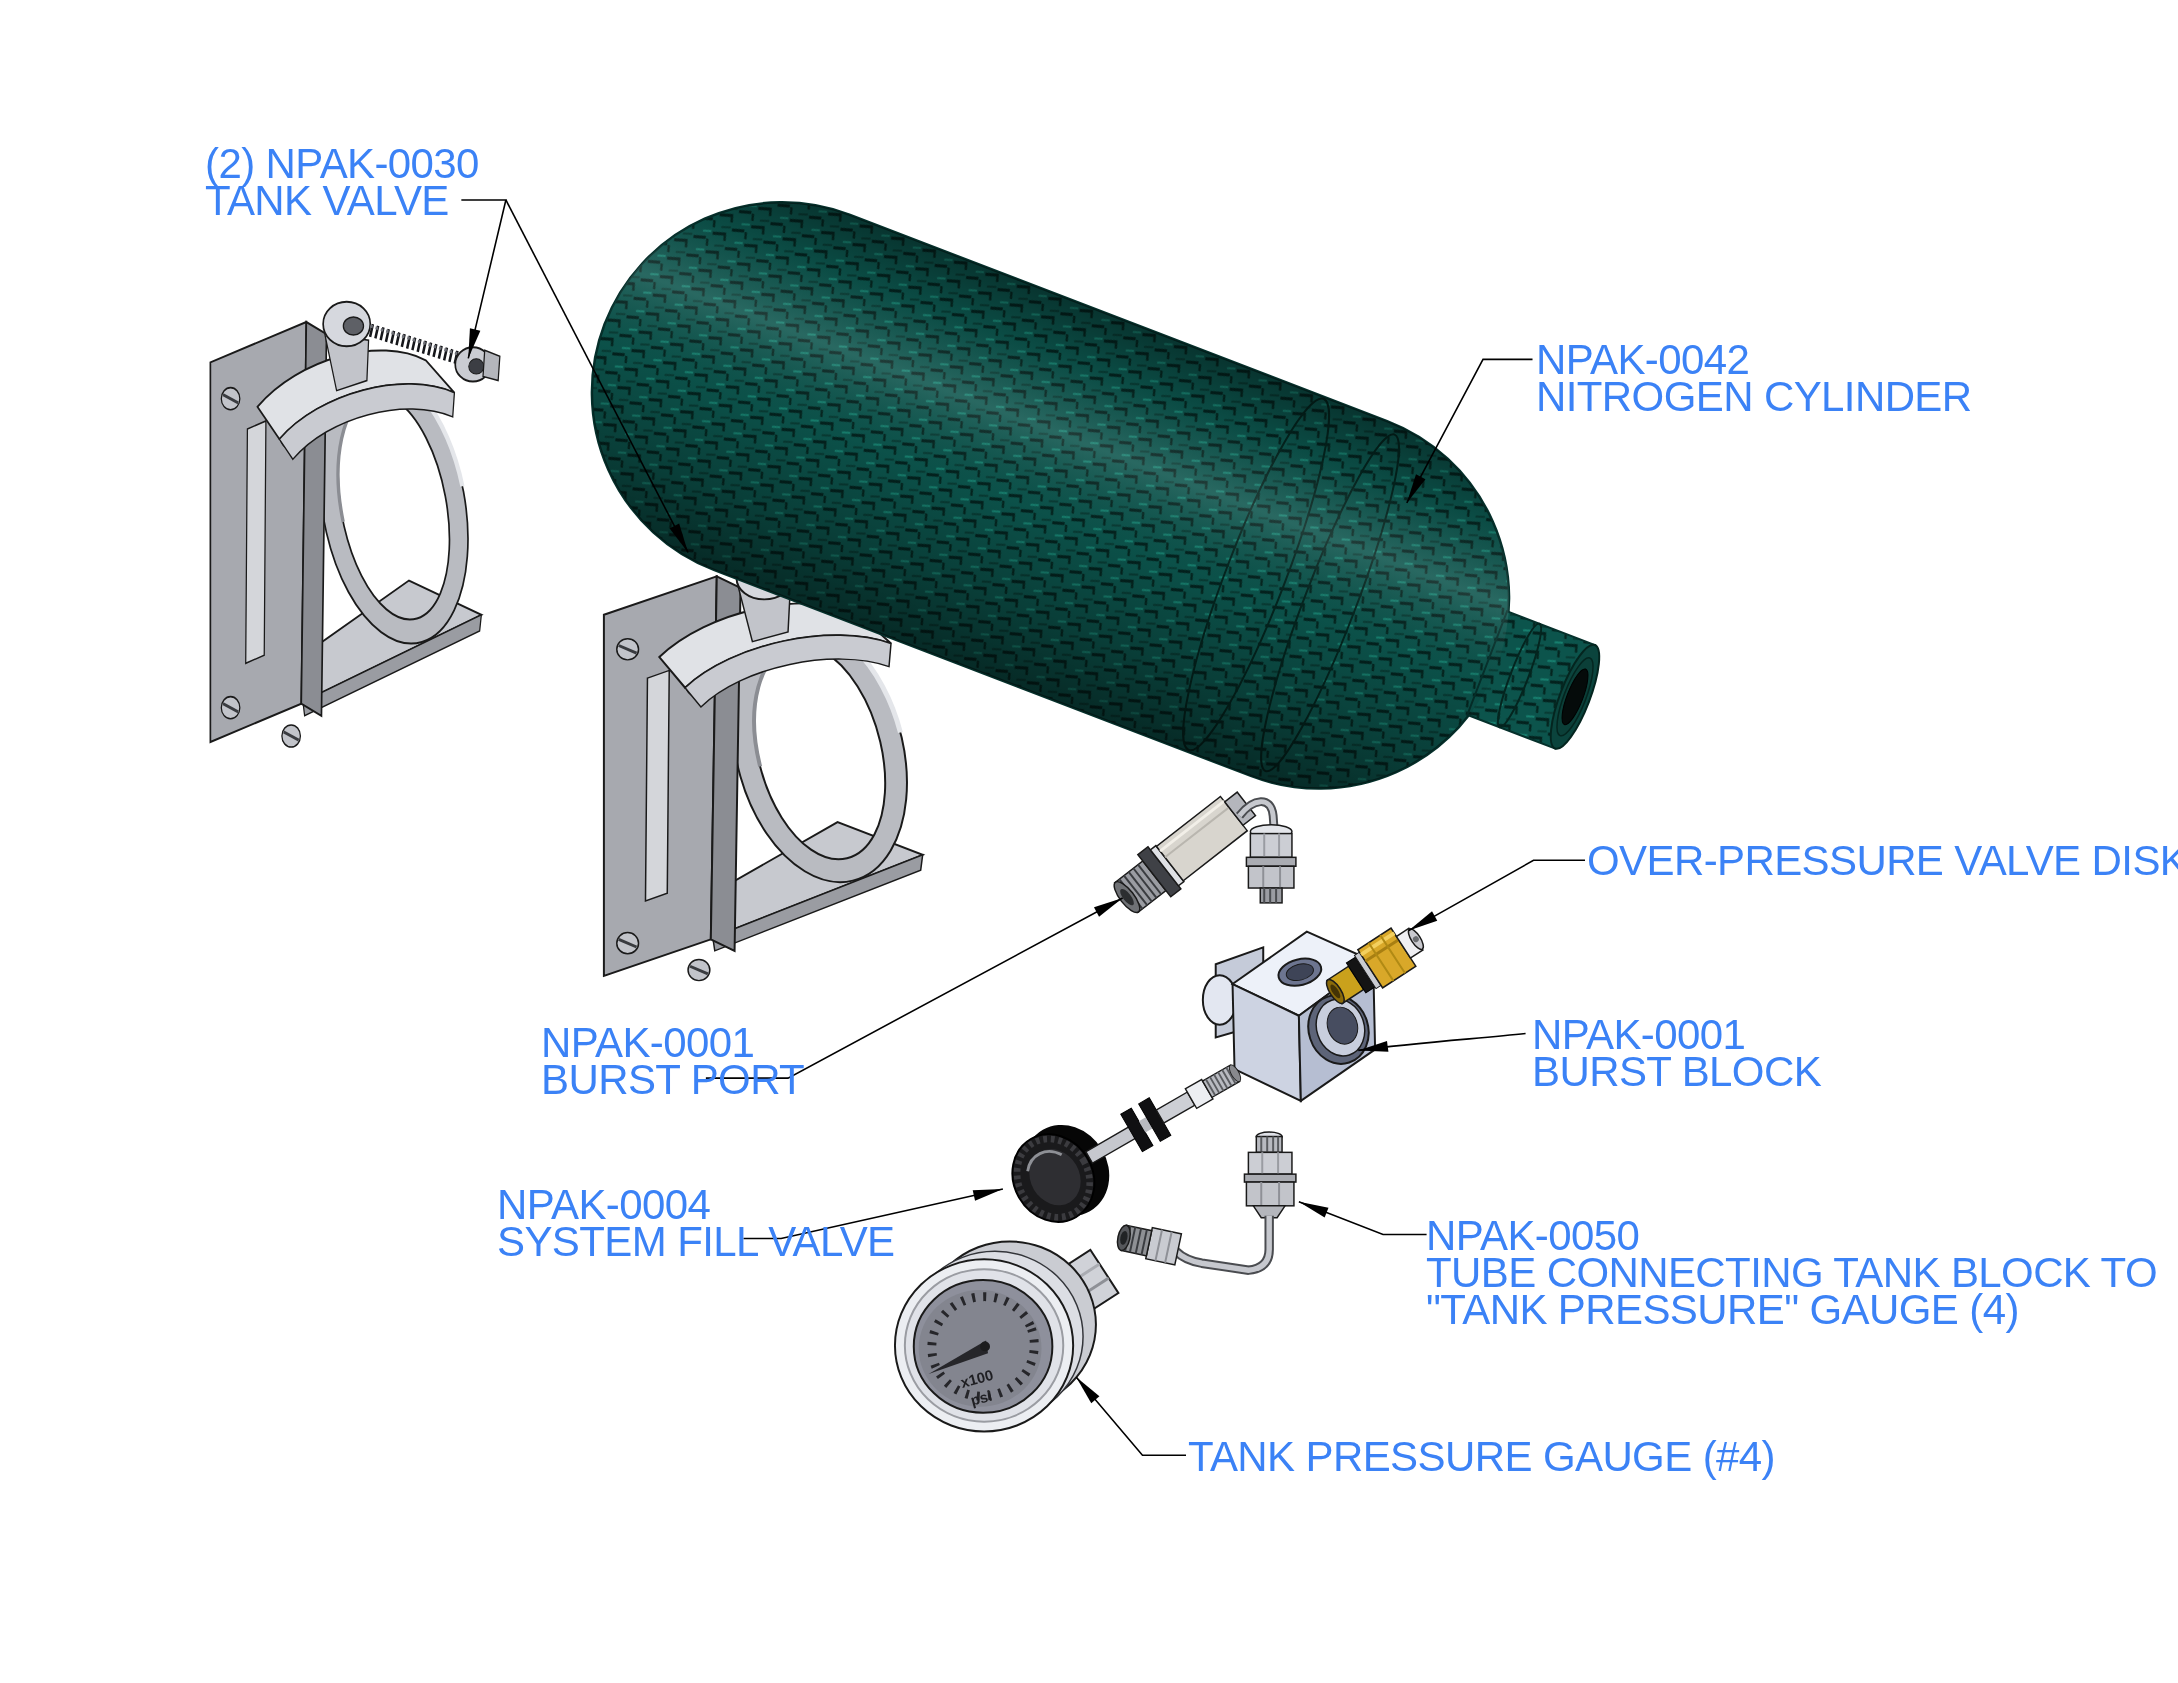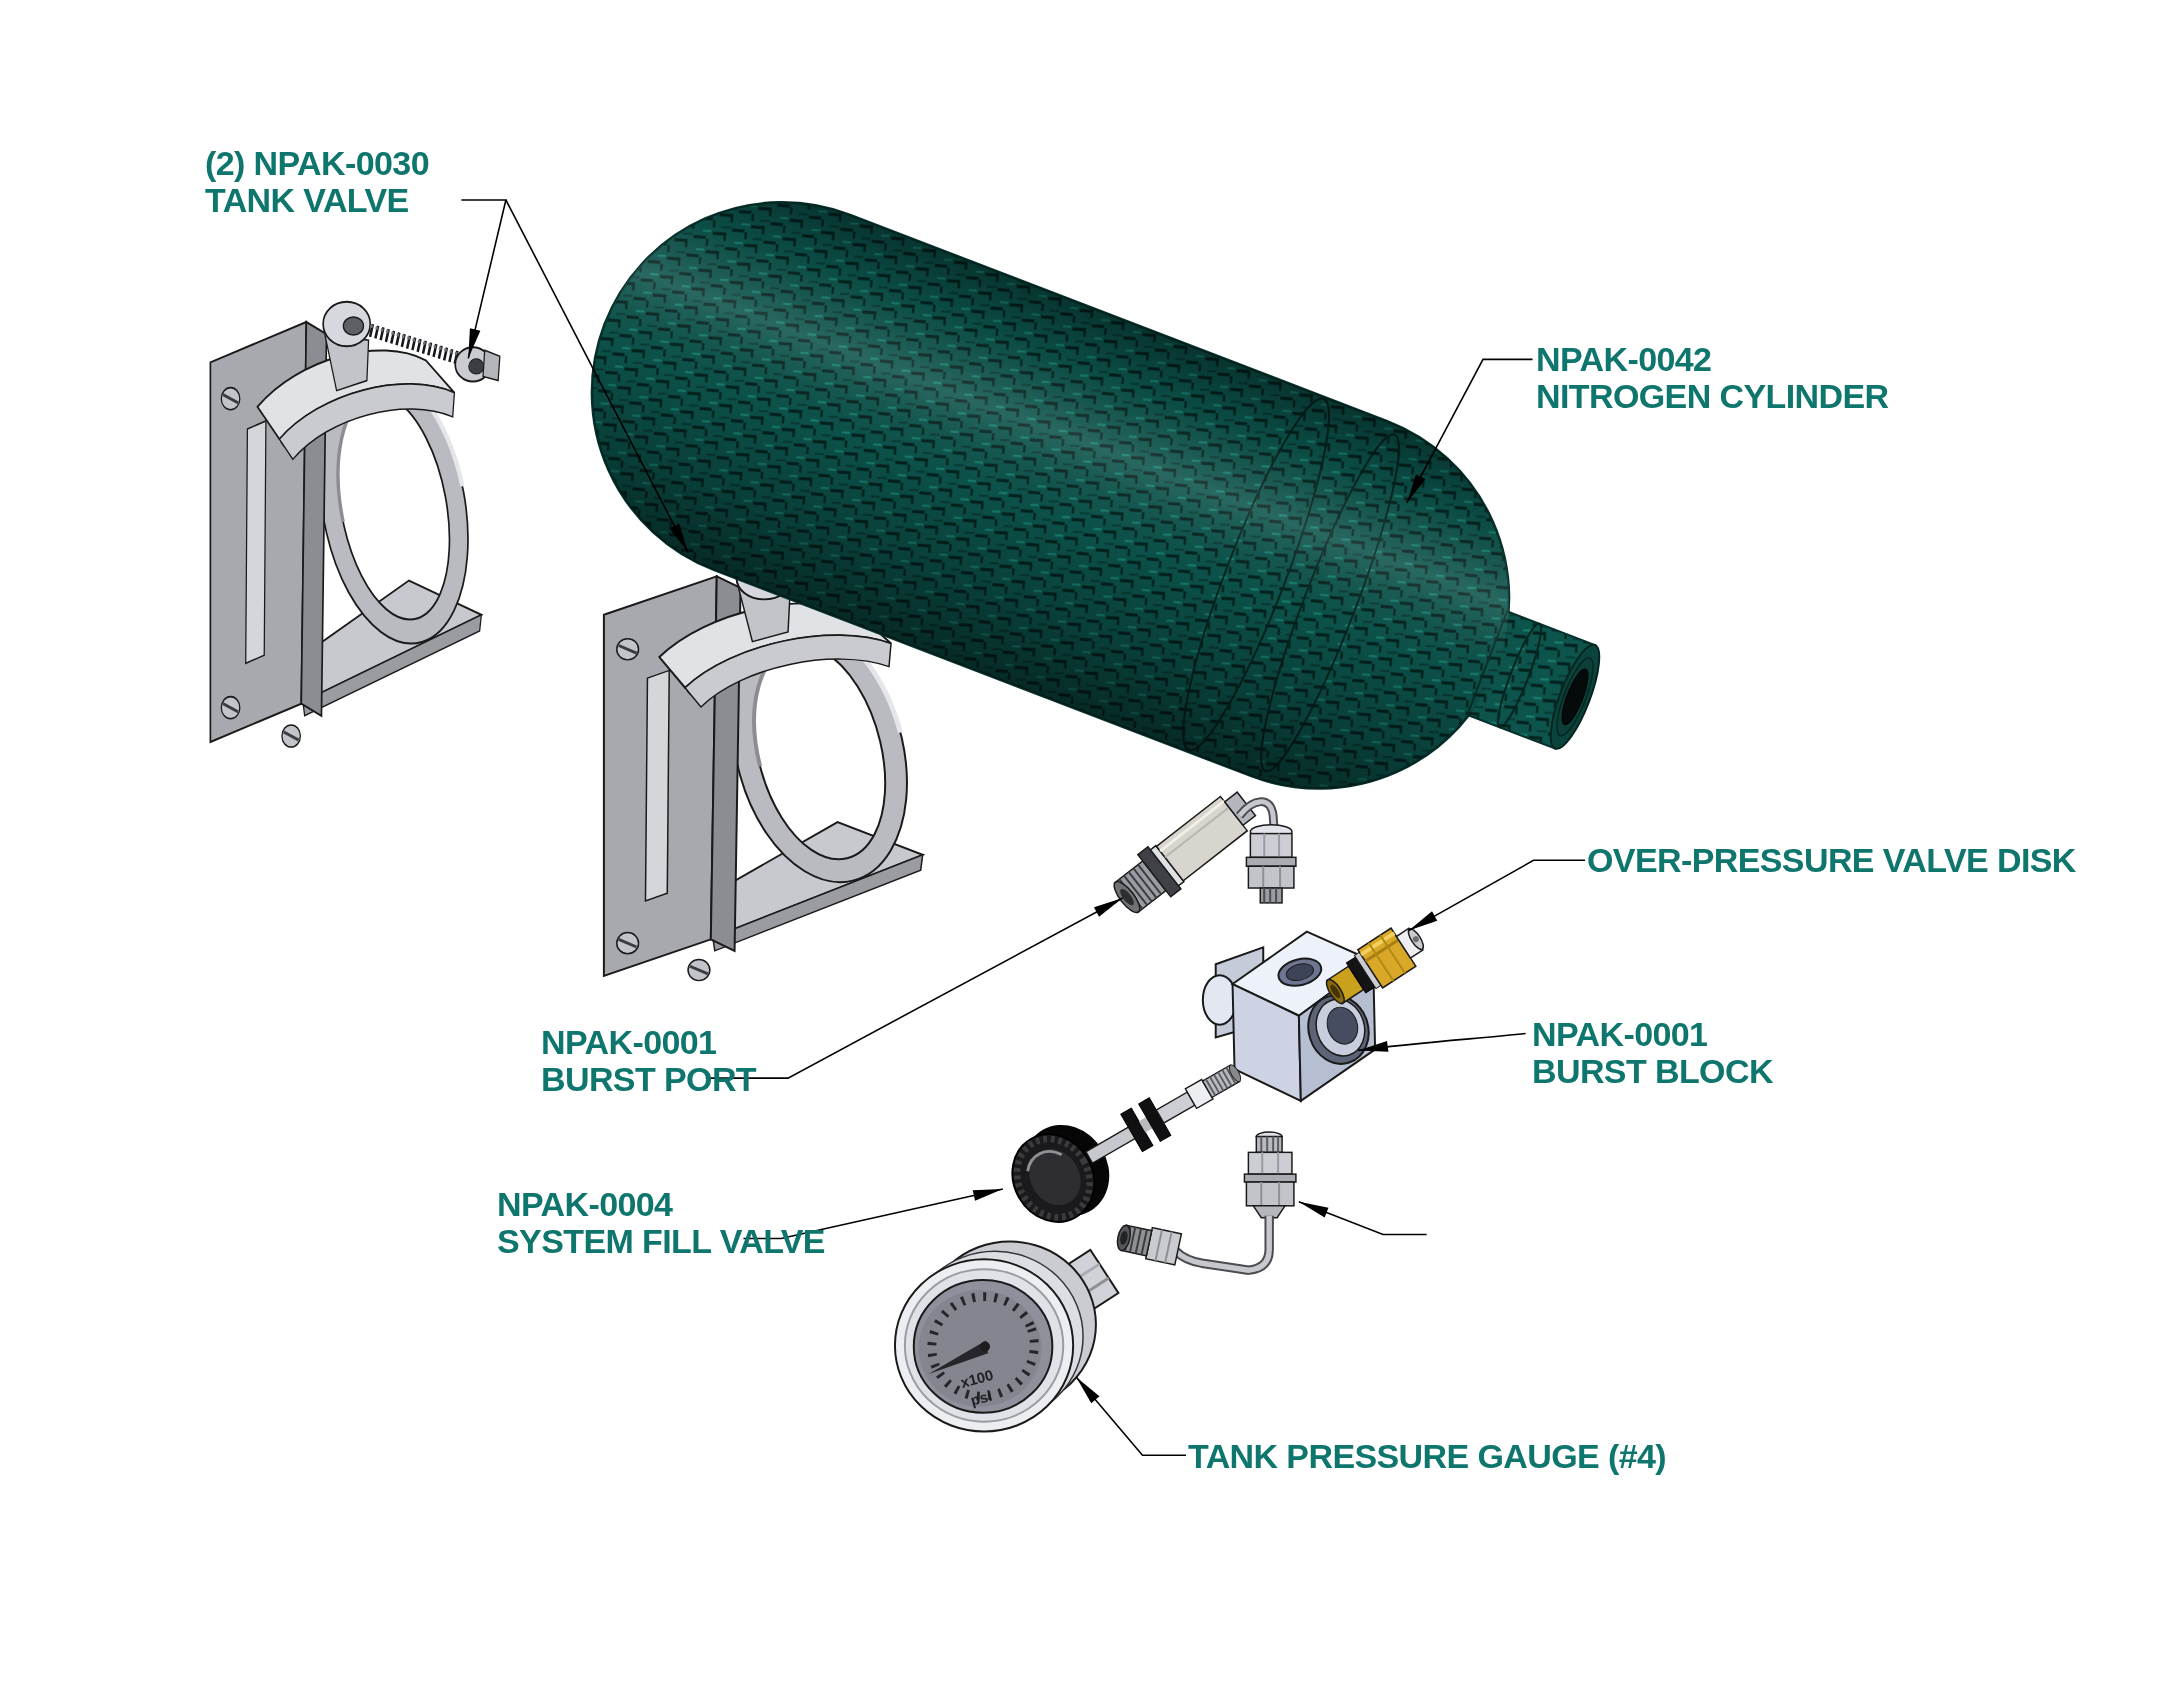--- a/index.html
+++ b/index.html
@@ -1,19 +1,19 @@
 <!DOCTYPE html>
 <html><head>
 <meta charset="utf-8">
 <style>
   html,body{margin:0;padding:0;background:#fff;}
   #canvas{position:relative;width:2178px;height:1683px;background:#fff;overflow:hidden;
           font-family:"Liberation Sans",sans-serif;}
   #art{position:absolute;left:0;top:0;}
-  .label{position:absolute;color:#0f766e;font-weight:bold;font-size:34px;line-height:37px;
+  .label{position:absolute;color:#3b82f6;font-weight:normal;font-size:42px;line-height:37px;
          letter-spacing:-0.6px;white-space:nowrap;}
 </style>
 </head>
 <body>
 
 <div id="canvas">
 
 <svg id="art" width="2178" height="1683" viewBox="0 0 2200 1700" xmlns="http://www.w3.org/2000/svg">
   <defs>
     <marker id="arrow" markerUnits="userSpaceOnUse" markerWidth="34" markerHeight="14" refX="31" refY="7" orient="auto">
@@ -241,19 +241,24 @@
 <div class="label" style="left:1532px;top:1016px">
   <div>NPAK-0001</div>
   <div>BURST BLOCK</div>
 </div>
 
 <div class="label" style="left:497px;top:1186px">
   <div>NPAK-0004</div>
   <div>SYSTEM FILL VALVE</div>
 </div>
 
+<div class="label" style="left:1426px;top:1217px">
+  <div>NPAK-0050</div>
+  <div>TUBE CONNECTING TANK BLOCK TO</div>
+  <div>"TANK PRESSURE" GAUGE (4)</div>
+</div>
 
 <div class="label" style="left:1188px;top:1438px">
   <div>TANK PRESSURE GAUGE (#4)</div>
 </div>
 
 </div>
 
 
 </body></html>

